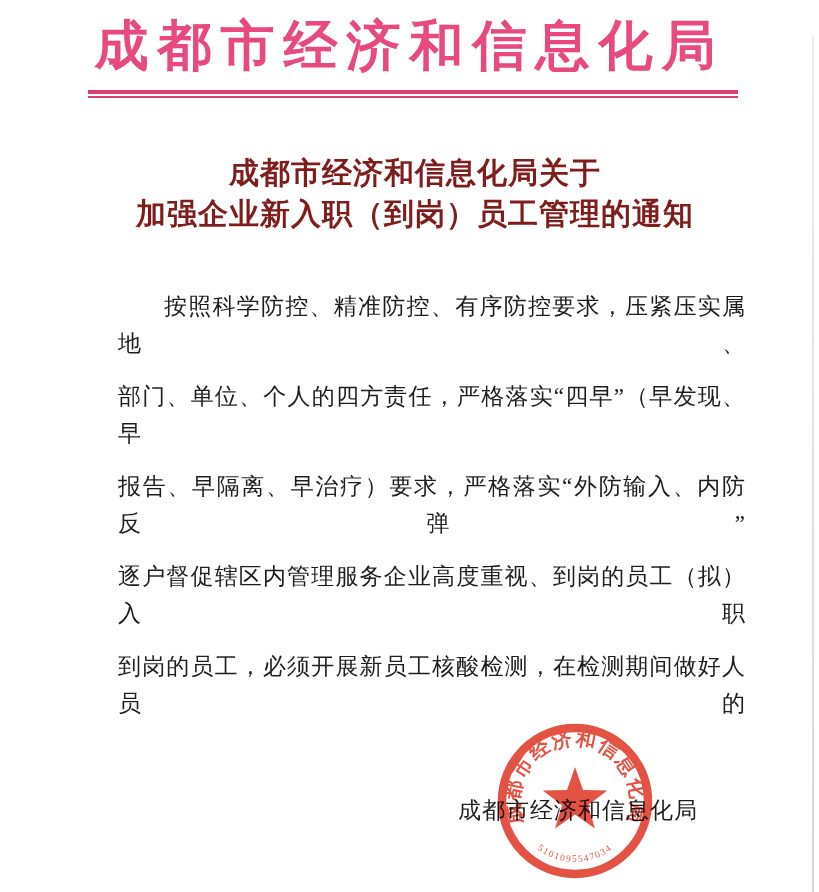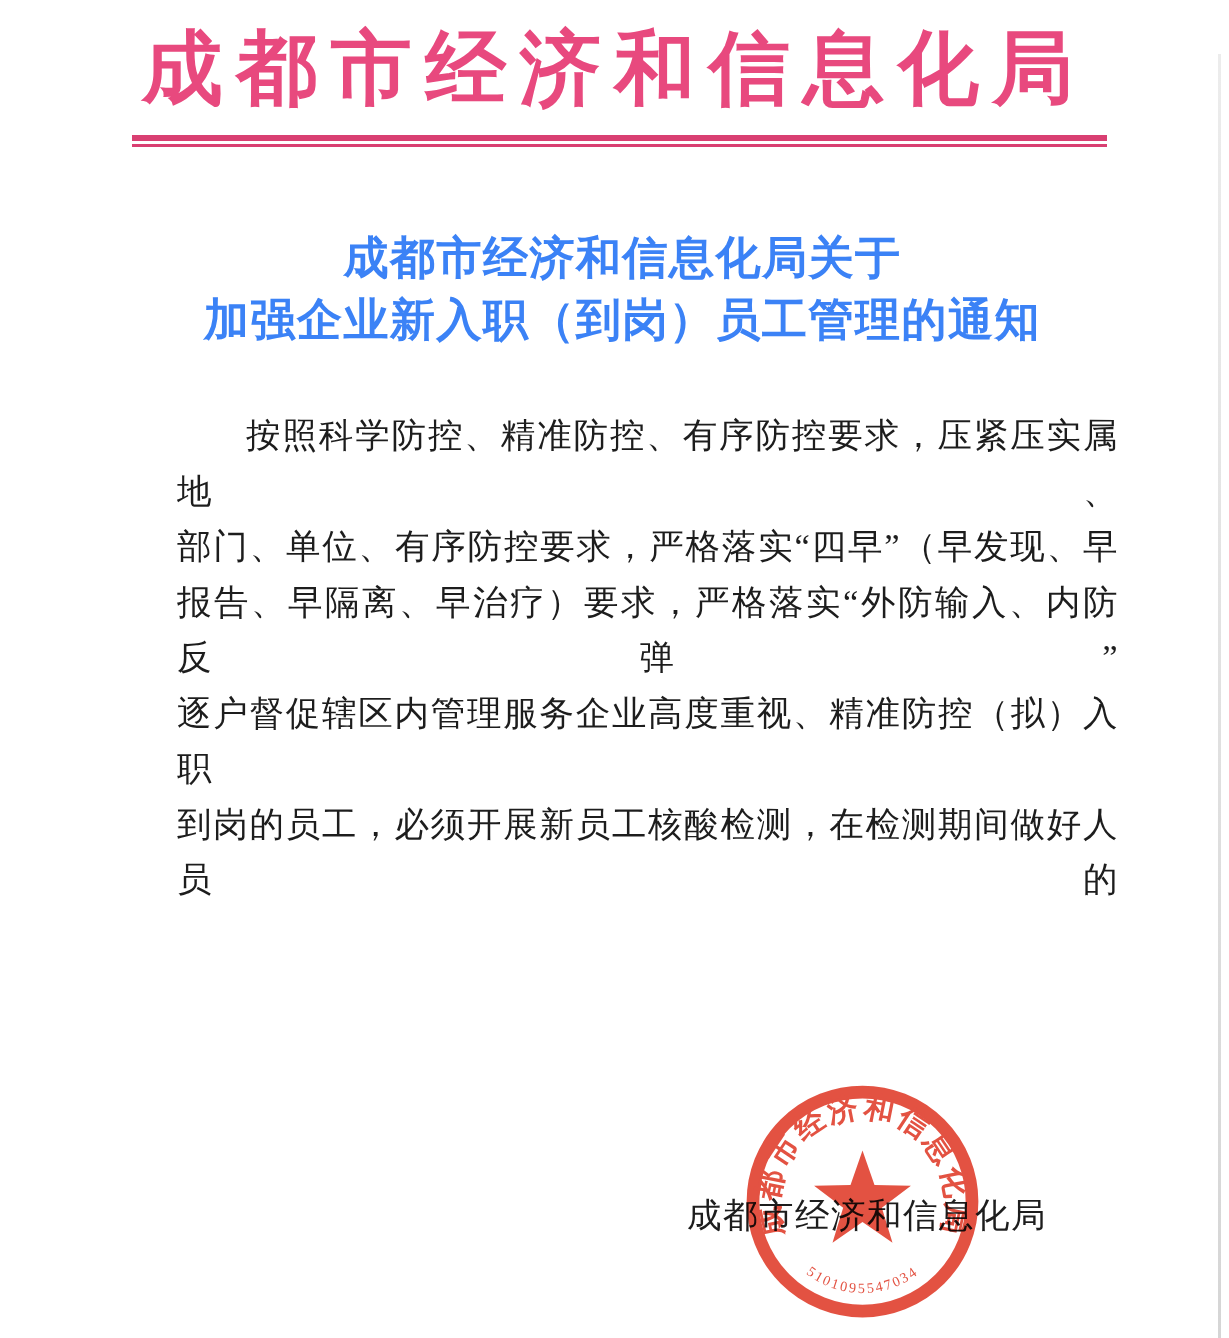--- a/index.html
+++ b/index.html
@@ -21,36 +21,37 @@
     white-space:nowrap;
   }
   .rule { position:absolute; top:90px; left:88px; width:650px; }
   .rule .thick { height:4px; background:#d93f72; }
   .rule .gap   { height:2px; background:#ffffff; }
   .rule .thin  { height:2px; background:#d93f72; }
 
   
   .title {
     position:absolute; top:152px; left:90px; width:650px;
-    text-align:center; color:#3b82f6;
+    text-align:center; color:#7f1d1d;
     font-size:30px; font-weight:bold; line-height:41px;
     letter-spacing:1px;
   }
 
   
   .body-block {
     position:absolute; top:272px; left:118px; width:628px;
     font-size:23px; color:#1d1d1d; letter-spacing:1px;
   }
   .bline { line-height:37px; min-height:37px; }
   .bline.indent { text-indent:46px; }
   .bline.stretch {
     text-align:justify;
     text-align-last:justify;
     text-justify:inter-character;
+    margin-top:16px;
   }
 
   
   .signoff {
     position:absolute; top:792px; left:418px; width:320px;
     text-align:center; color:#1d1d1d; font-size:23px;
   }
   .signoff .agency { line-height:37px; letter-spacing:1px; }
   .signoff .date   { line-height:39px; letter-spacing:2px; }
 
@@ -81,23 +82,23 @@
   </div>
 
   <div class="title">
     <div>成都市经济和信息化局关于</div>
     <div>加强企业新入职（到岗）员工管理的通知</div>
   </div>
 
   <div class="body-block">
 
       <div class="bline stretch indent">按照科学防控、精准防控、有序防控要求，压紧压实属地、</div>
-      <div class="bline stretch">部门、单位、有序防控要求，严格落实“四早”（早发现、早</div>
+      <div class="bline stretch">部门、单位、个人的四方责任，严格落实“四早”（早发现、早</div>
       <div class="bline stretch">报告、早隔离、早治疗）要求，严格落实“外防输入、内防反弹”</div>
-      <div class="bline stretch">逐户督促辖区内管理服务企业高度重视、精准防控（拟）入职</div>
+      <div class="bline stretch">逐户督促辖区内管理服务企业高度重视、到岗的员工（拟）入职</div>
       <div class="bline stretch">到岗的员工，必须开展新员工核酸检测，在检测期间做好人员的</div>
     </div>
 
   <div class="signoff">
     <div class="agency">成都市经济和信息化局</div>
   </div>
 
   <svg class="seal" viewBox="-87 -87 174 174">
     <circle cx="0" cy="0" r="73" fill="none" stroke="#df3a28" stroke-width="8.5"></circle>
     <polygon fill="#df3a28" points="0,-34 8,-11 32.3,-10.5 12.9,4.2 20,27.5 0,13.6 -20,27.5 -12.9,4.2 -32.3,-10.5 -8,-11"></polygon>

